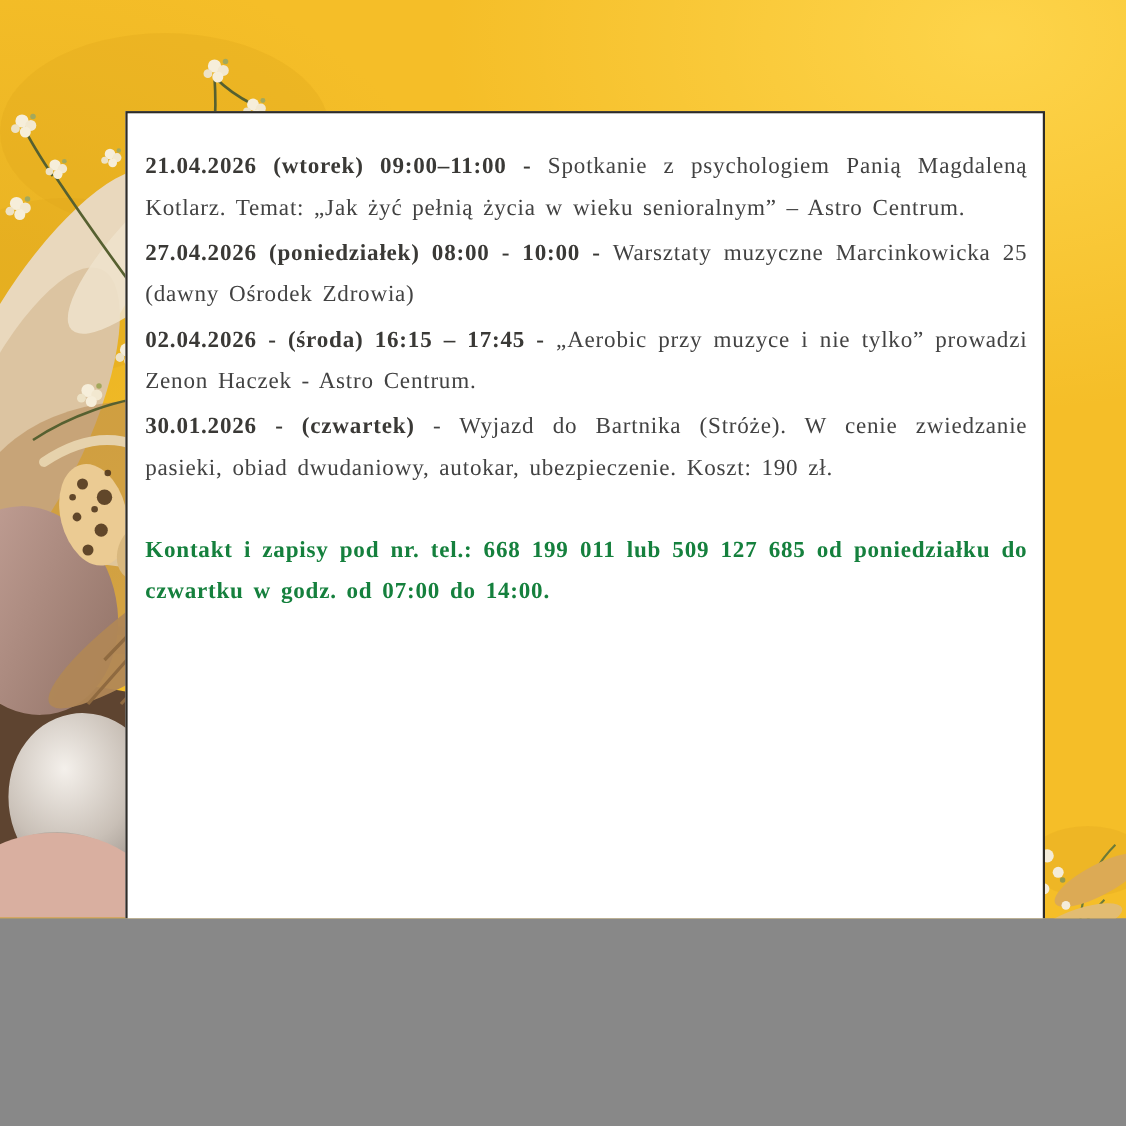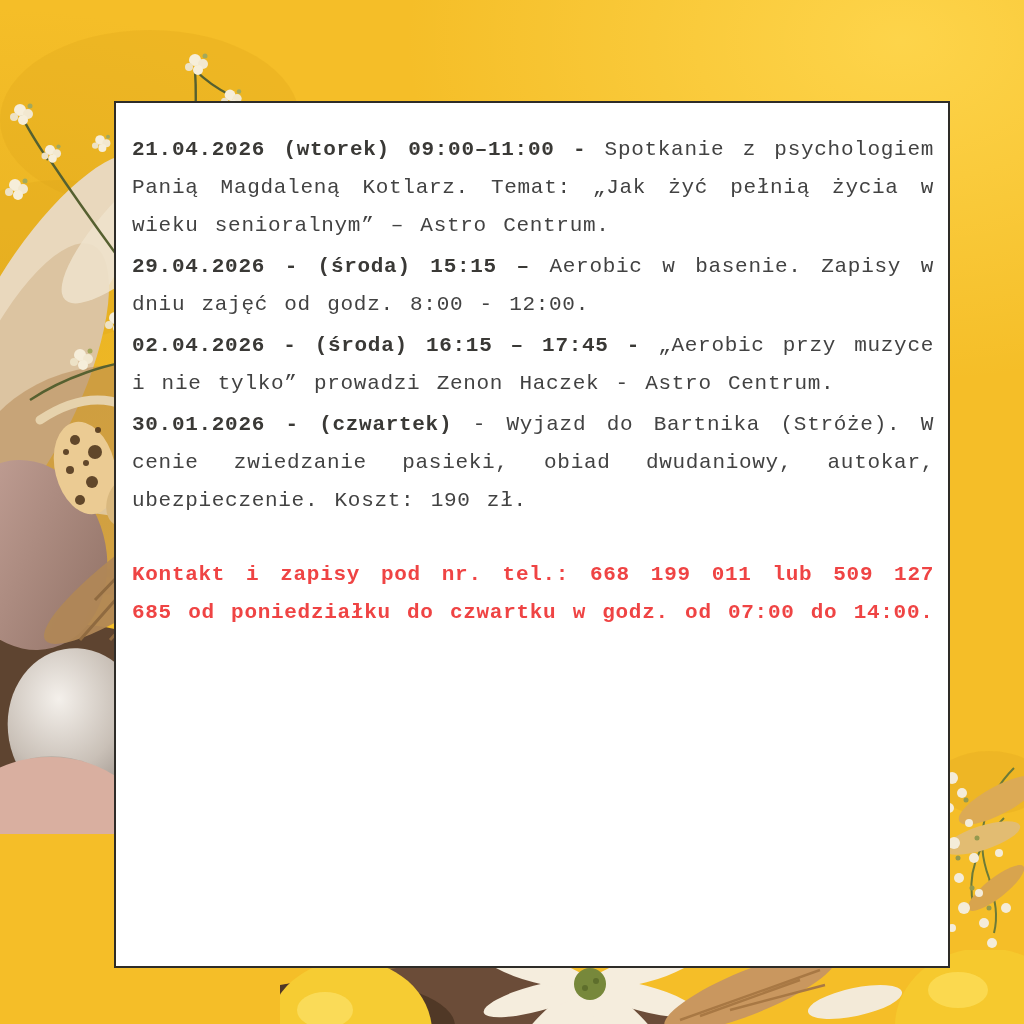--- a/index.html
+++ b/index.html
@@ -1,41 +1,41 @@
 <!DOCTYPE html>
 <html><head>
 <meta charset="utf-8">
 <style>
   html,body{margin:0;padding:0;background:#888;}
   .canvas{
-    position:relative;width:1024px;height:1024px;overflow:hidden;
+    position:relative;width:1024px;height:835px;overflow:hidden;
     background:
       radial-gradient(900px 620px at 88% 4%, rgba(255,216,80,.85) 0%, rgba(255,216,80,0) 55%),
       radial-gradient(700px 500px at 0% 30%, rgba(198,146,20,.25) 0%, rgba(198,146,20,0) 60%),
       #F5BE28;
-    font-family:Liberation Mono, monospace;
+    font-family:Liberation Serif, serif;
   }
   .decor{position:absolute;z-index:1;pointer-events:none;}
   .decor-left{left:0;top:190;width:360px;height:834px;}
   .decor-bottom{left:280px;top:950px;width:744px;height:74px;}
   .decor-right{left:944px;top:738px;width:80px;height:220px;}
   .panel{
     position:absolute;z-index:10;box-sizing:border-box;
     left:114px;top:101px;width:836px;height:867px;
     background:#FFFFFF;border:2px solid #2E2C28;
     padding:28px 14px 0 16px;
   }
   .entry{
     margin:0 0 3px 0;
     font-size:21px;line-height:38px;color:#424242;
     letter-spacing:0.7px;word-spacing:3px;
     text-align:justify;hyphens:none;
   }
   .entry .b{font-weight:700;color:#3A3936;}
-  .contact{font-weight:700;color:#ef4444;margin-top:36px;}
+  .contact{font-weight:700;color:#15803d;margin-top:36px;}
 </style>
 </head>
 <body>
 
 <div class="canvas">
 
   <svg class="decor decor-left" viewBox="0 0 360 834" aria-hidden="true">
     <defs>
       <radialGradient id="gSilver" cx="40%" cy="30%" r="80%">
         <stop offset="0%" stop-color="#F4F0EB"></stop>
@@ -209,19 +209,19 @@
       <circle cx="22" cy="62" r="2.5"></circle>
         <circle cx="33" cy="100" r="2.5"></circle>
         <circle cx="28" cy="150" r="2.5"></circle>
       <circle cx="45" cy="170" r="2.5"></circle>
         <circle cx="14" cy="120" r="2.5"></circle>
     </g>
   </svg>
 
   <div class="panel">
     <p class="entry"><span class="b">21.04.2026 (wtorek) 09:00–11:00 - </span><span>Spotkanie z psychologiem Panią Magdaleną Kotlarz. Temat: „Jak żyć pełnią życia w wieku senioralnym” – Astro Centrum.</span></p>
-    <p class="entry"><span class="b">29.04.2026 - (środa) 15:15 – </span><span>Aerobic w basenie. Zapisy w dniu zajęć od godz. 8:00 - 12:00.</span></p>
+    <p class="entry"><span class="b">27.04.2026 (poniedziałek) 08:00 - 10:00 - </span><span>Warsztaty muzyczne Marcinkowicka 25 (dawny Ośrodek Zdrowia)</span></p>
     <p class="entry"><span class="b">02.04.2026 - (środa) 16:15 – 17:45 - </span><span>„Aerobic przy muzyce i nie tylko” prowadzi Zenon Haczek - Astro Centrum.</span></p>
     <p class="entry"><span class="b">30.01.2026 - (czwartek) </span><span>- Wyjazd do Bartnika (Stróże). W cenie  zwiedzanie pasieki, obiad dwudaniowy, autokar, ubezpieczenie. Koszt: 190 zł.</span></p>
     <p class="entry contact">Kontakt i zapisy pod nr. tel.: 668 199 011 lub 509 127 685 od poniedziałku do czwartku w godz. od 07:00 do 14:00.</p>
   </div>
 
 </div>
 
 </body></html>

